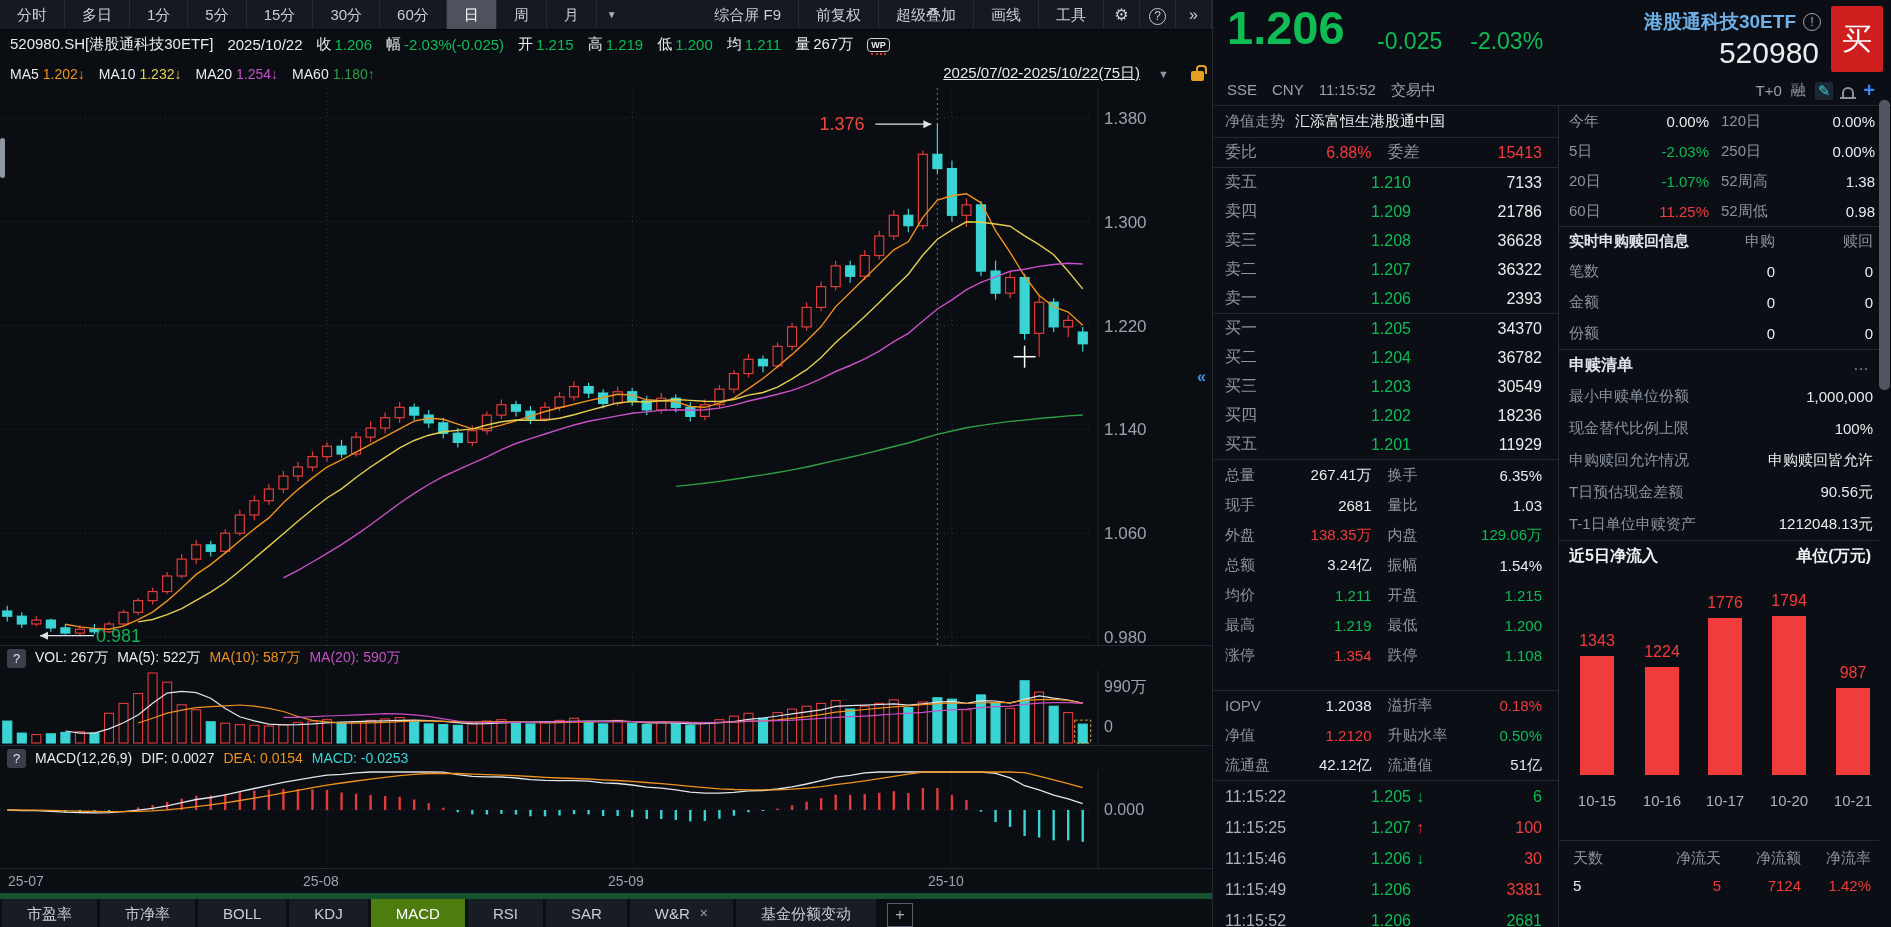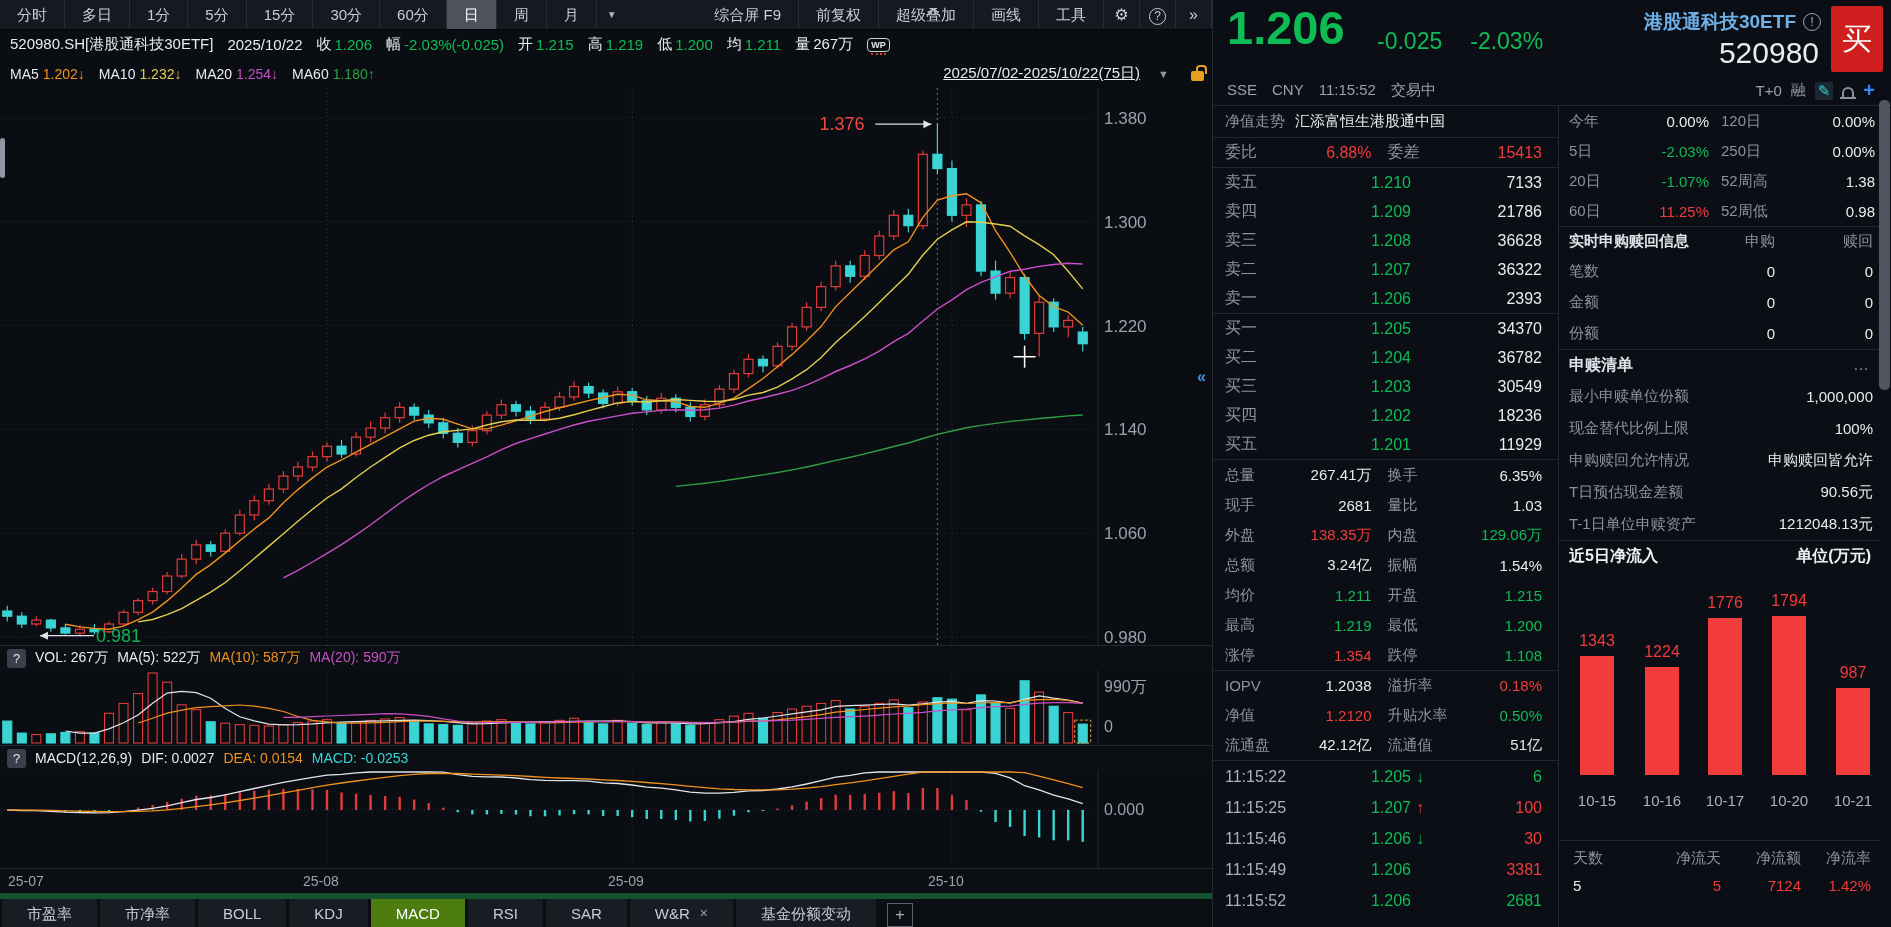--- a/index.html
+++ b/index.html
@@ -70,21 +70,21 @@
 .h-v{flex:1;text-align:right;padding-right:14px;white-space:nowrap;}
 .half.h2 .h-l{padding-left:2px;}
 .half.h2 .h-v{padding-right:16px;}
 .ob-row{height:29px;display:flex;align-items:center;font-size:16px;}
 .ob-lbl{color:#8b93a1;width:70px;padding-left:12px;}
 .ob-price{width:128px;text-align:right;color:#0fbb55;}
 .ob-vol{flex:1;text-align:right;padding-right:16px;color:#e8ebef;}
 .ob-div{border-top:1px solid #23272f;}
 .st-block{border-top:1px solid #23272f;border-bottom:1px solid #23272f;}
 .st-row{height:30px;display:flex;align-items:center;font-size:15px;}
-.st-row.sep{border-top:1px solid #23272f;}
+.st-row.sep{border-top:1px solid #23272f;margin-top:20px;}
 .tk-row{height:31px;display:flex;align-items:center;font-size:16px;}
 .tk-time{color:#aab2bd;width:102px;padding-left:12px;}
 .tk-price{width:96px;text-align:right;color:#0fbb55;}
 .tk-arrow{width:26px;padding-left:5px;font-weight:bold;}
 .tk-vol{flex:1;text-align:right;padding-right:16px;}
 
 .rt-row{height:30px;display:flex;align-items:center;font-size:15px;}
 .rt-row .h-l{padding-left:10px;min-width:56px;}
 .rt-row .h-v{padding-right:10px;}
 .rt-row .half.h2 .h-l{min-width:62px;}

